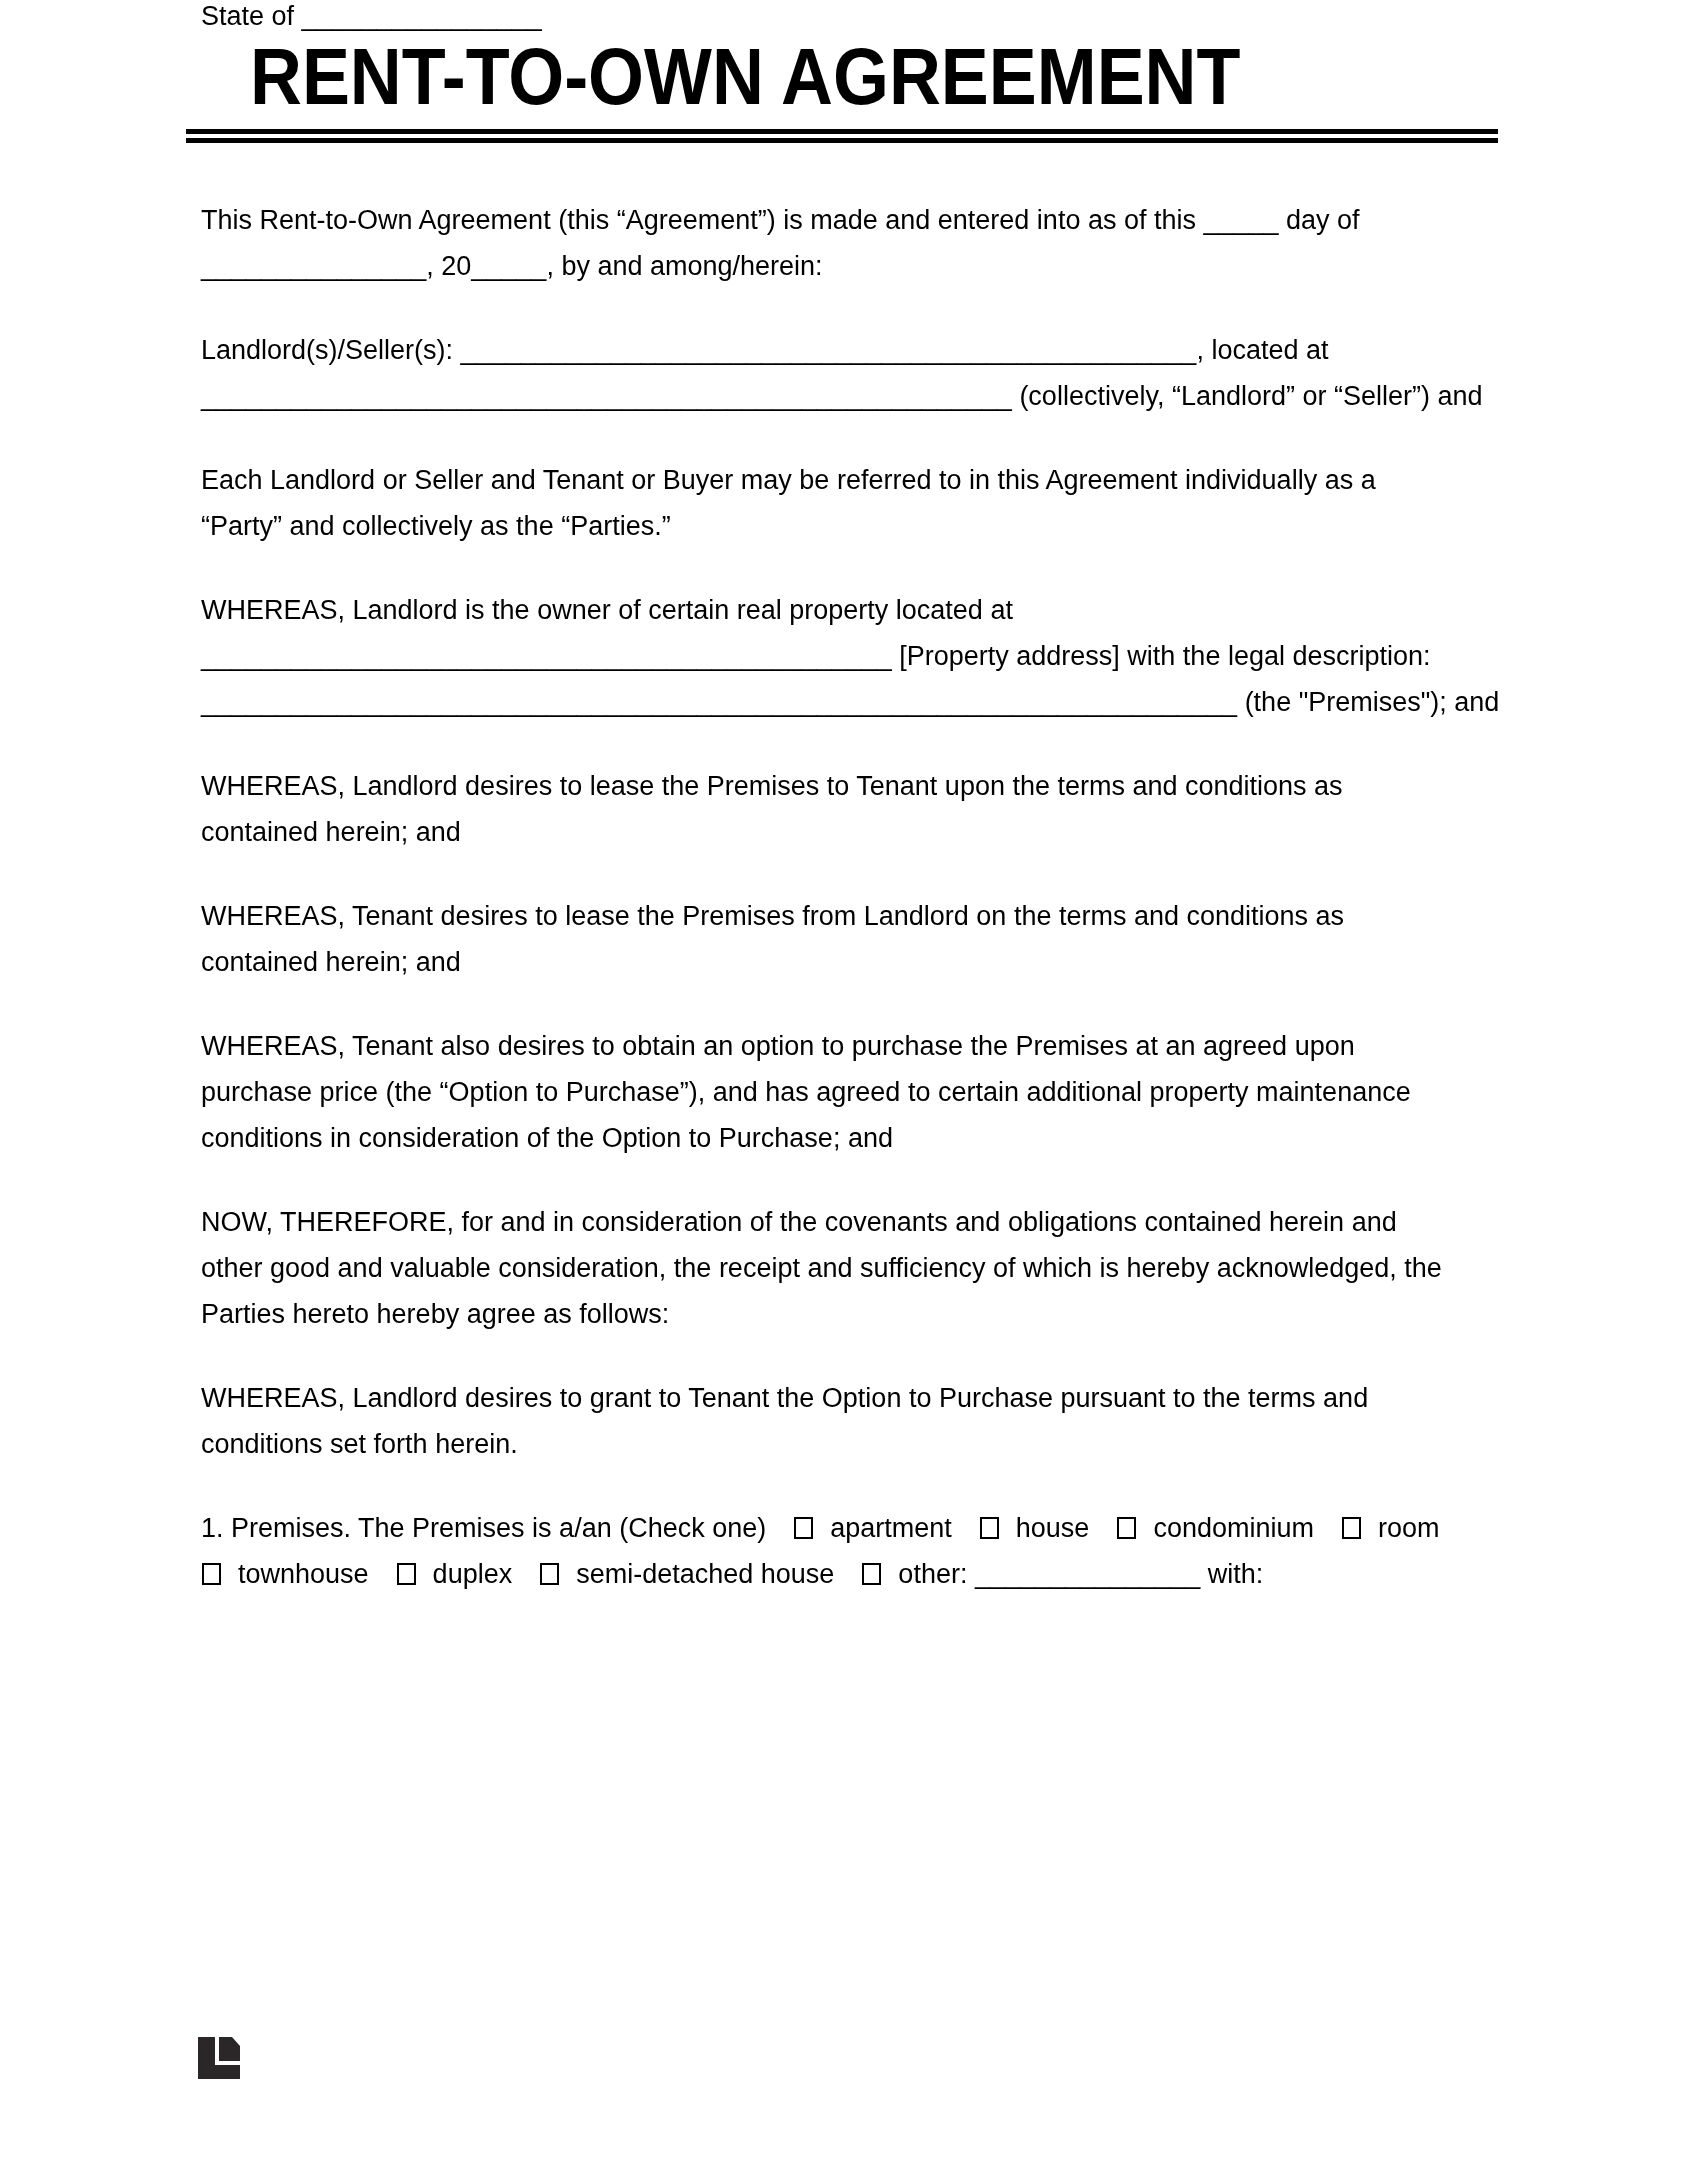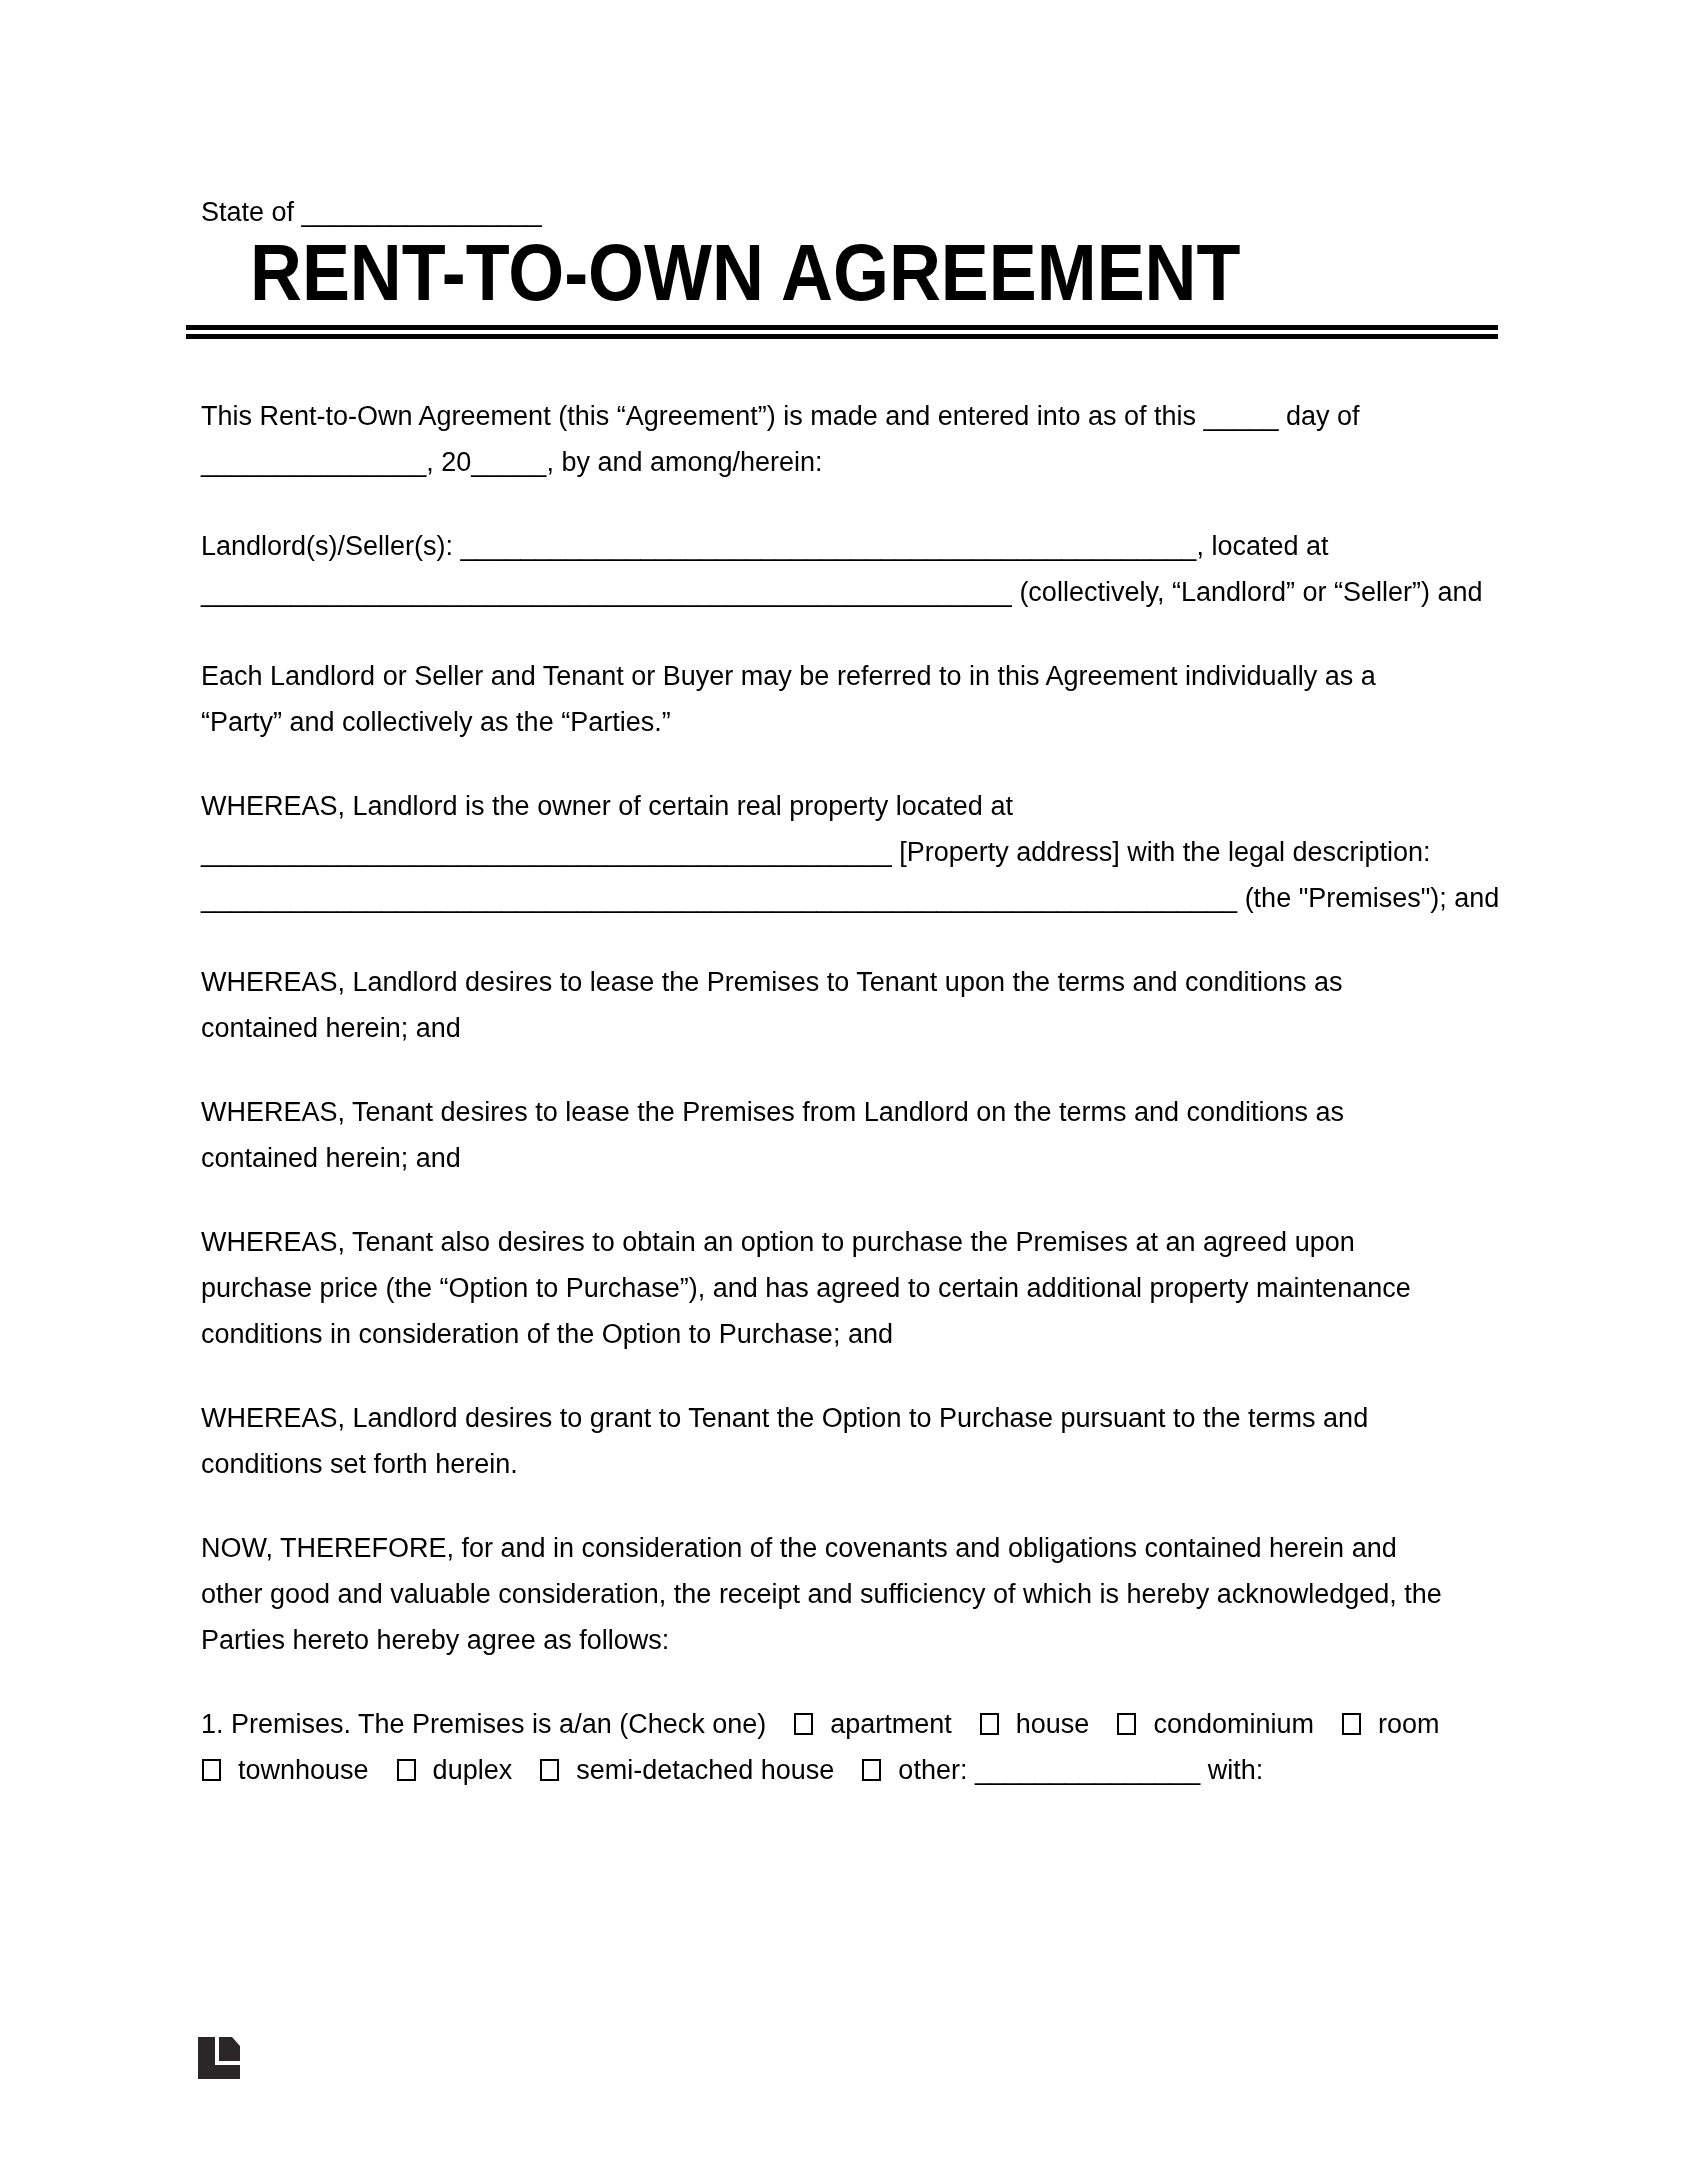--- a/index.html
+++ b/index.html
@@ -1,20 +1,20 @@
 <!DOCTYPE html>
 <html><head>
 <meta charset="utf-8">
 <style>
   html,body{margin:0;padding:0;background:#ffffff;}
   .page{
     position:relative;width:1683px;height:2178px;background:#fff;color:#000;
     font-family:"Liberation Sans","DejaVu Sans",sans-serif;overflow:hidden;
   }
-  .content{position:absolute;left:201px;top:0;width:1317px;padding-top:196px;}
+  .content{position:absolute;left:201px;top:0;width:1317px;}
   .state{font-size:27px;line-height:33px;margin:0;}
   .title{margin:0;font-size:79px;line-height:87px;font-weight:bold;text-align:left;white-space:nowrap;}
   .title .tx{display:inline-block;transform:scaleX(0.91);transform-origin:50% 50%;}
   .rule{margin:9px 0 0 -15px;width:1312px;height:4px;border-top:5px solid #000;border-bottom:5px solid #000;background:#fff;}
   .doc p{font-size:27px;line-height:46px;margin:0 0 38px 0;}
   .doc p:first-child{margin-top:54px;}
   .b{font-weight:normal;}
   .cb{display:inline-block;width:15px;height:18px;border:2px solid #000;vertical-align:-2px;margin:0 17px 0 28px;background:#fff;}
   .cb.ls{margin-left:1px;}
   .logo{position:absolute;left:198px;top:2037px;width:42px;height:42px;background:#2b2728;}
@@ -31,22 +31,22 @@
     <h1 class="title"><span class="tx">RENT-TO-OWN AGREEMENT</span></h1>
     <div class="rule"></div>
     <div class="doc">
         <p><span>This Rent-to-Own Agreement (this “Agreement”) is made and entered into as of this </span><span>_____</span><span> day of</span><br><span>_______________</span><span>, 20</span><span>_____</span><span>, by and among/herein:</span></p>
         <p><span class="b">Landlord(s)/Seller(s): </span><span>_________________________________________________</span><span>, located at</span><br><span>______________________________________________________</span><span> (collectively, “Landlord” or “Seller”) and</span></p>
         <p><span>Each Landlord or Seller and Tenant or Buyer may be referred to in this Agreement individually as a</span><br><span>“Party” and collectively as the “Parties.”</span></p>
         <p><span>WHEREAS, Landlord is the owner of certain real property located at</span><br><span>______________________________________________</span><span> [Property address] with the legal description:</span><br><span>_____________________________________________________________________</span><span> (the "Premises"); and</span></p>
         <p><span>WHEREAS, Landlord desires to lease the Premises to Tenant upon the terms and conditions as</span><br><span>contained herein; and</span></p>
         <p><span>WHEREAS, Tenant desires to lease the Premises from Landlord on the terms and conditions as</span><br><span>contained herein; and</span></p>
         <p><span>WHEREAS, Tenant also desires to obtain an option to purchase the Premises at an agreed upon</span><br><span>purchase price (the “Option to Purchase”), and has agreed to certain additional property maintenance</span><br><span>conditions in consideration of the Option to Purchase; and</span></p>
+        <p><span>NOW, THEREFORE, for and in consideration of the covenants and obligations contained herein and</span><br><span>other good and valuable consideration, the receipt and sufficiency of which is hereby acknowledged, the</span><br><span>Parties hereto hereby agree as follows:</span></p>
         <p><span>WHEREAS, Landlord desires to grant to Tenant the Option to Purchase pursuant to the terms and</span><br><span>conditions set forth herein.</span></p>
-        <p><span>NOW, THEREFORE, for and in consideration of the covenants and obligations contained herein and</span><br><span>other good and valuable consideration, the receipt and sufficiency of which is hereby acknowledged, the</span><br><span>Parties hereto hereby agree as follows:</span></p>
         <p><span class="b">1. Premises. </span><span>The Premises is a/an (Check one)</span><span class="cb"></span><span>apartment</span><span class="cb"></span><span>house</span><span class="cb"></span><span>condominium</span><span class="cb"></span><span>room</span><br><span class="cb ls"></span><span>townhouse</span><span class="cb"></span><span>duplex</span><span class="cb"></span><span>semi-detached house</span><span class="cb"></span><span>other: </span><span>_______________</span><span> with:</span></p>
       </div>
   </div>
   <div class="logo">
     <div class="pg-bg"></div>
     <div class="pg"></div>
   </div>
 </div>
 
 

